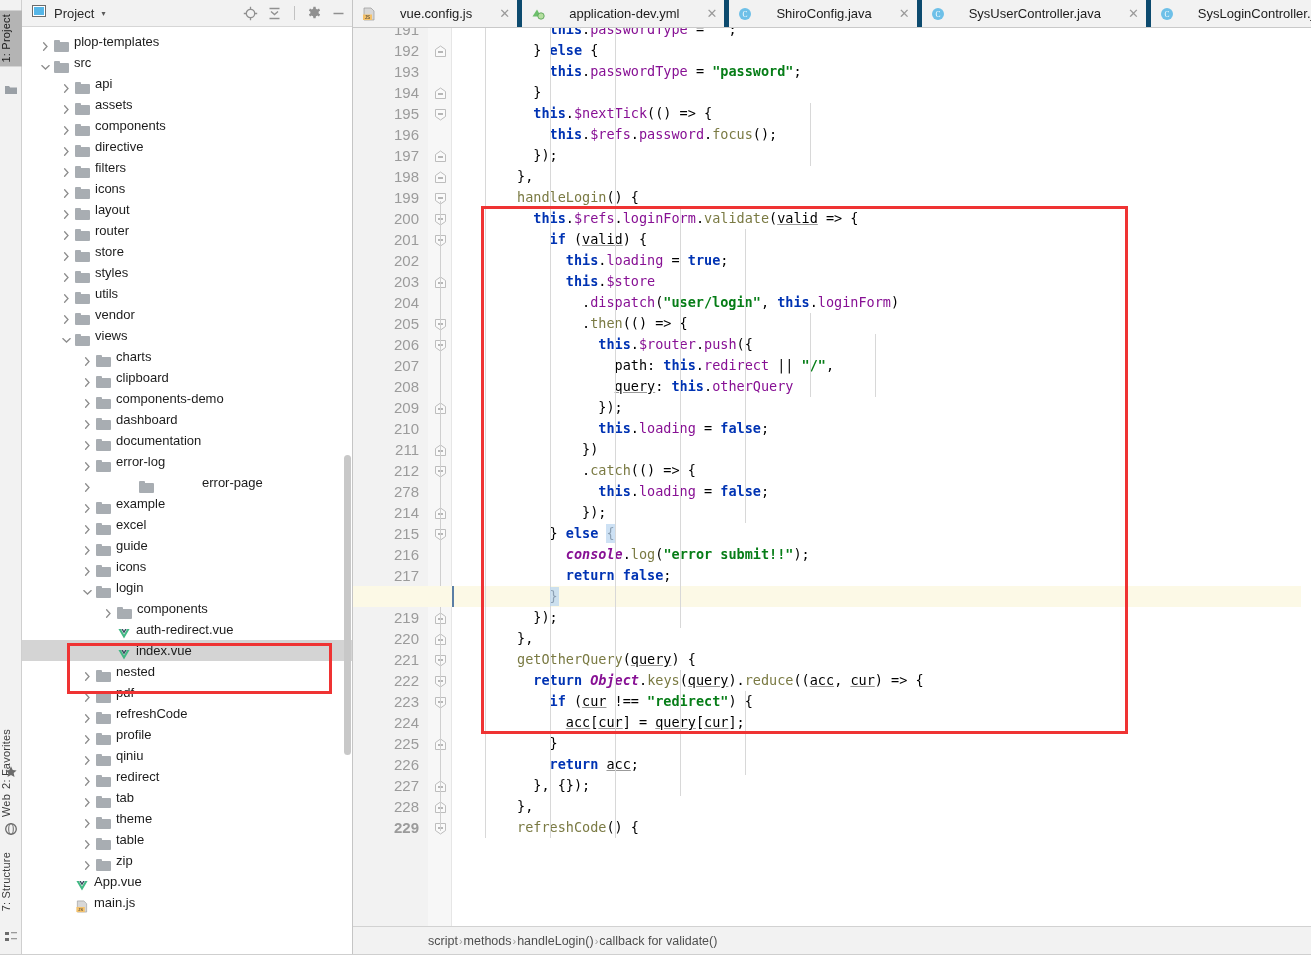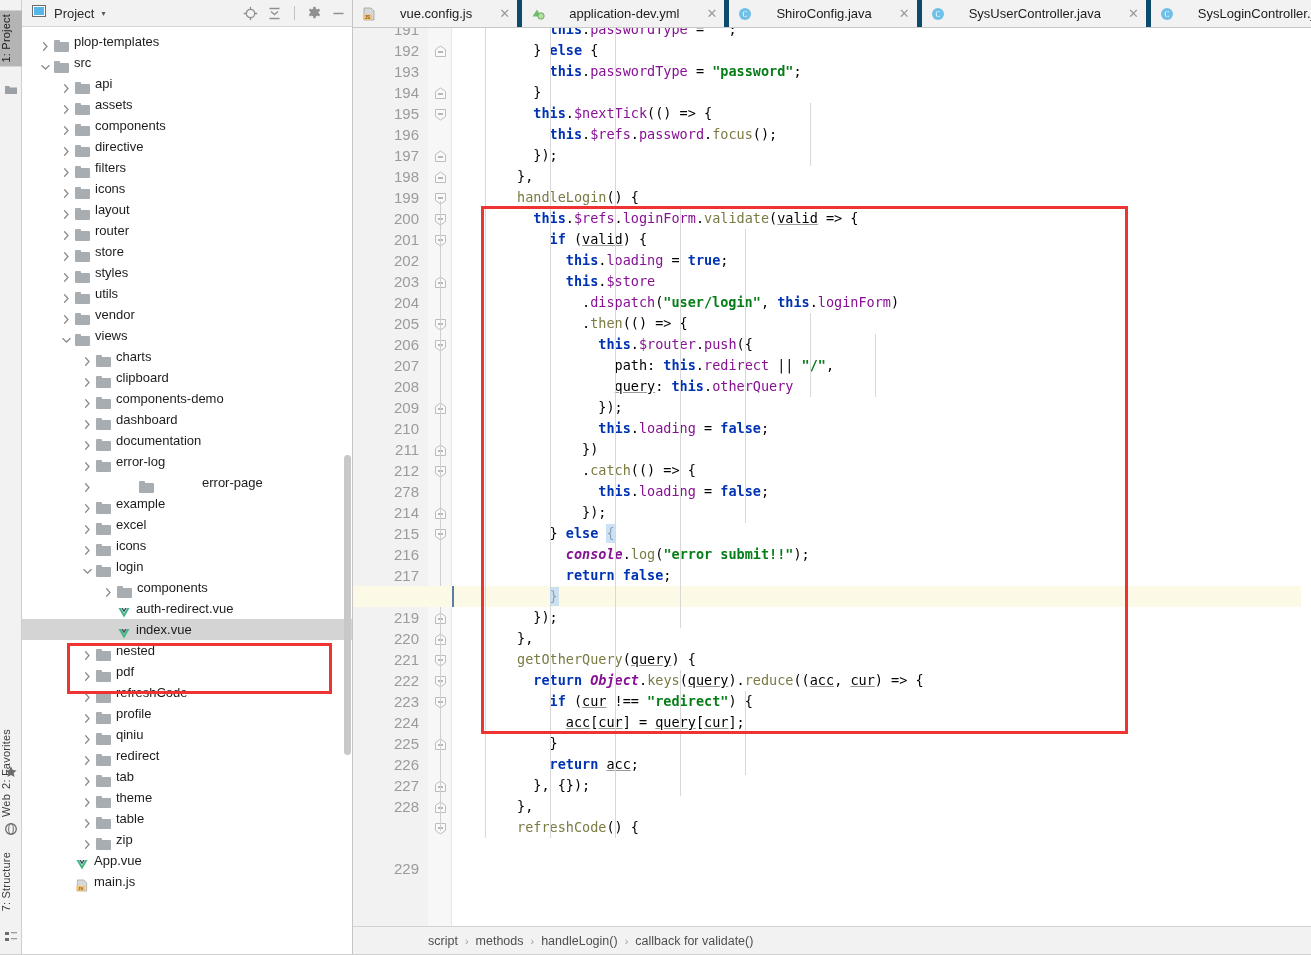--- a/index.html
+++ b/index.html
@@ -110,21 +110,21 @@
   
   .ig { position:absolute; width:1px; background:#d8d8d8; }
 
   
   .annot-code { position:absolute; border:3px solid #ef3333; pointer-events:none; }
 
   
   .crumbbar { position:absolute; left:353px; right:0; bottom:0; height:29px;
               background:#f2f2f2; border-top:1px solid #d2d2d2;
               display:flex; align-items:center; padding-left:75px;
-              font-size:12.5px; color:#4f4f4f; gap:7px; }
+              font-size:12.5px; color:#4f4f4f; gap:1px; }
   .crumb-sep { color:#a2a2a2; font-size:11px; }
   .bottomline { position:absolute; left:0; right:0; bottom:0; height:1px;
                 background:#cfcfcf; }
 
   
   .edge-right { position:absolute; right:0; top:28px; bottom:29px; width:10px;
                 background:#fff; }
 </style>
 </head>
 <body>
@@ -373,20 +373,27 @@
           </svg>
           <span class="fico folder"></span>
           <span class="lbl">example</span>
         </div>
         <div class="row" style="padding-left: 60px;">
           <svg class="arrow" viewBox="0 0 11 11">
             <path d="M3.6 1.8L7 5.5l-3.4 3.7" fill="none" stroke="#8d8d8d" stroke-width="1.3" stroke-linecap="round"></path>
           </svg>
           <span class="fico folder"></span>
           <span class="lbl">excel</span>
+        </div>
+        <div class="row" style="padding-left: 60px;">
+          <svg class="arrow" viewBox="0 0 11 11">
+            <path d="M3.6 1.8L7 5.5l-3.4 3.7" fill="none" stroke="#8d8d8d" stroke-width="1.3" stroke-linecap="round"></path>
+          </svg>
+          <span class="fico folder"></span>
+          <span class="lbl">guide</span>
         </div>
         <div class="row" style="padding-left: 60px;">
           <svg class="arrow" viewBox="0 0 11 11">
             <path d="M3.6 1.8L7 5.5l-3.4 3.7" fill="none" stroke="#8d8d8d" stroke-width="1.3" stroke-linecap="round"></path>
           </svg>
           <span class="fico folder"></span>
           <span class="lbl">icons</span>
         </div>
         <div class="row" style="padding-left: 60px;">
           <svg class="arrow" viewBox="0 0 11 11">
@@ -596,21 +603,21 @@
         <div class="ln" style="top: 579px;">219</div>
         <div class="ln" style="top: 600px;">220</div>
         <div class="ln" style="top: 621px;">221</div>
         <div class="ln" style="top: 642px;">222</div>
         <div class="ln" style="top: 663px;">223</div>
         <div class="ln" style="top: 684px;">224</div>
         <div class="ln" style="top: 705px;">225</div>
         <div class="ln" style="top: 726px;">226</div>
         <div class="ln" style="top: 747px;">227</div>
         <div class="ln" style="top: 768px;">228</div>
-        <div class="ln" style="top: 830px;">229</div>
+        <div class="ln" style="top: 789px; font-weight: bold;">229</div>
       </div>
     <div class="fold" id="foldcol">
         <div class="fm" style="top: 16px;"><svg width="13" height="13" viewBox="0 0 13 13">
             <path d="M6.5 1l5 3.5v7h-10v-7z" fill="#fafafa" stroke="#bdbdbd"></path>
             <path d="M4 7h5" stroke="#8a8a8a" stroke-width="1.2"></path>
           </svg></div>
         <div class="fm" style="top: 58px;"><svg width="13" height="13" viewBox="0 0 13 13">
             <path d="M6.5 1l5 3.5v7h-10v-7z" fill="#fafafa" stroke="#bdbdbd"></path>
             <path d="M4 7h5" stroke="#8a8a8a" stroke-width="1.2"></path>
           </svg></div>

